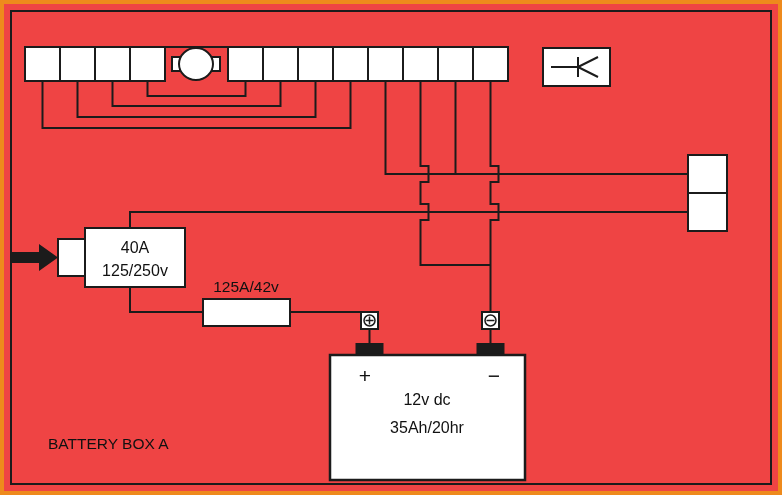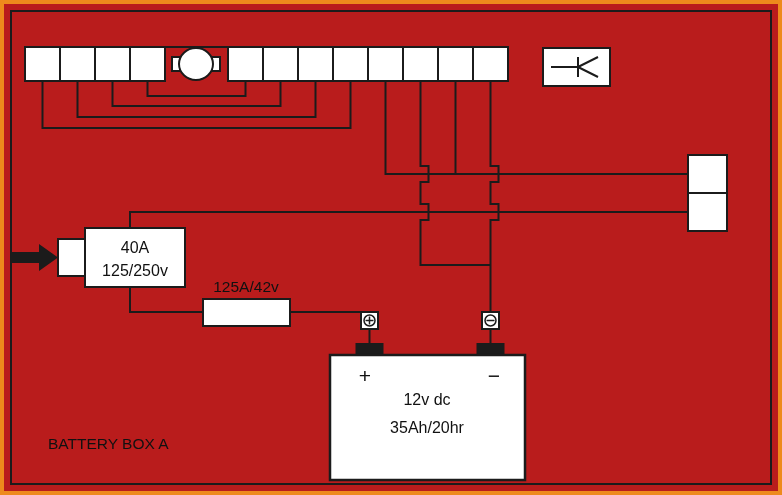--- a/index.html
+++ b/index.html
@@ -5,21 +5,21 @@
   html, body {
     margin: 0;
     padding: 0;
     background: #ffffff;
     font-family: "Liberation Sans", sans-serif;
   }
   .stage {
     position: relative;
     width: 782px;
     height: 495px;
-    background: #b91c1c;
+    background: #ef4444;
   }
   svg { display: block; }
   .box  { fill: #ffffff; stroke: #1b1b1b; stroke-width: 2; }
   .thick{ stroke-width: 2.5; }
   .wire { fill: none; stroke: #1b1b1b; stroke-width: 2; }
   .thin { fill: none; stroke: #1b1b1b; stroke-width: 1.5; }
   .solid{ fill: #1b1b1b; stroke: none; }
   text  { font-family: "Liberation Sans", sans-serif; fill: #111111; }
   .lbl  { font-size: 16px; }
   .lbl15{ font-size: 15.5px; }

